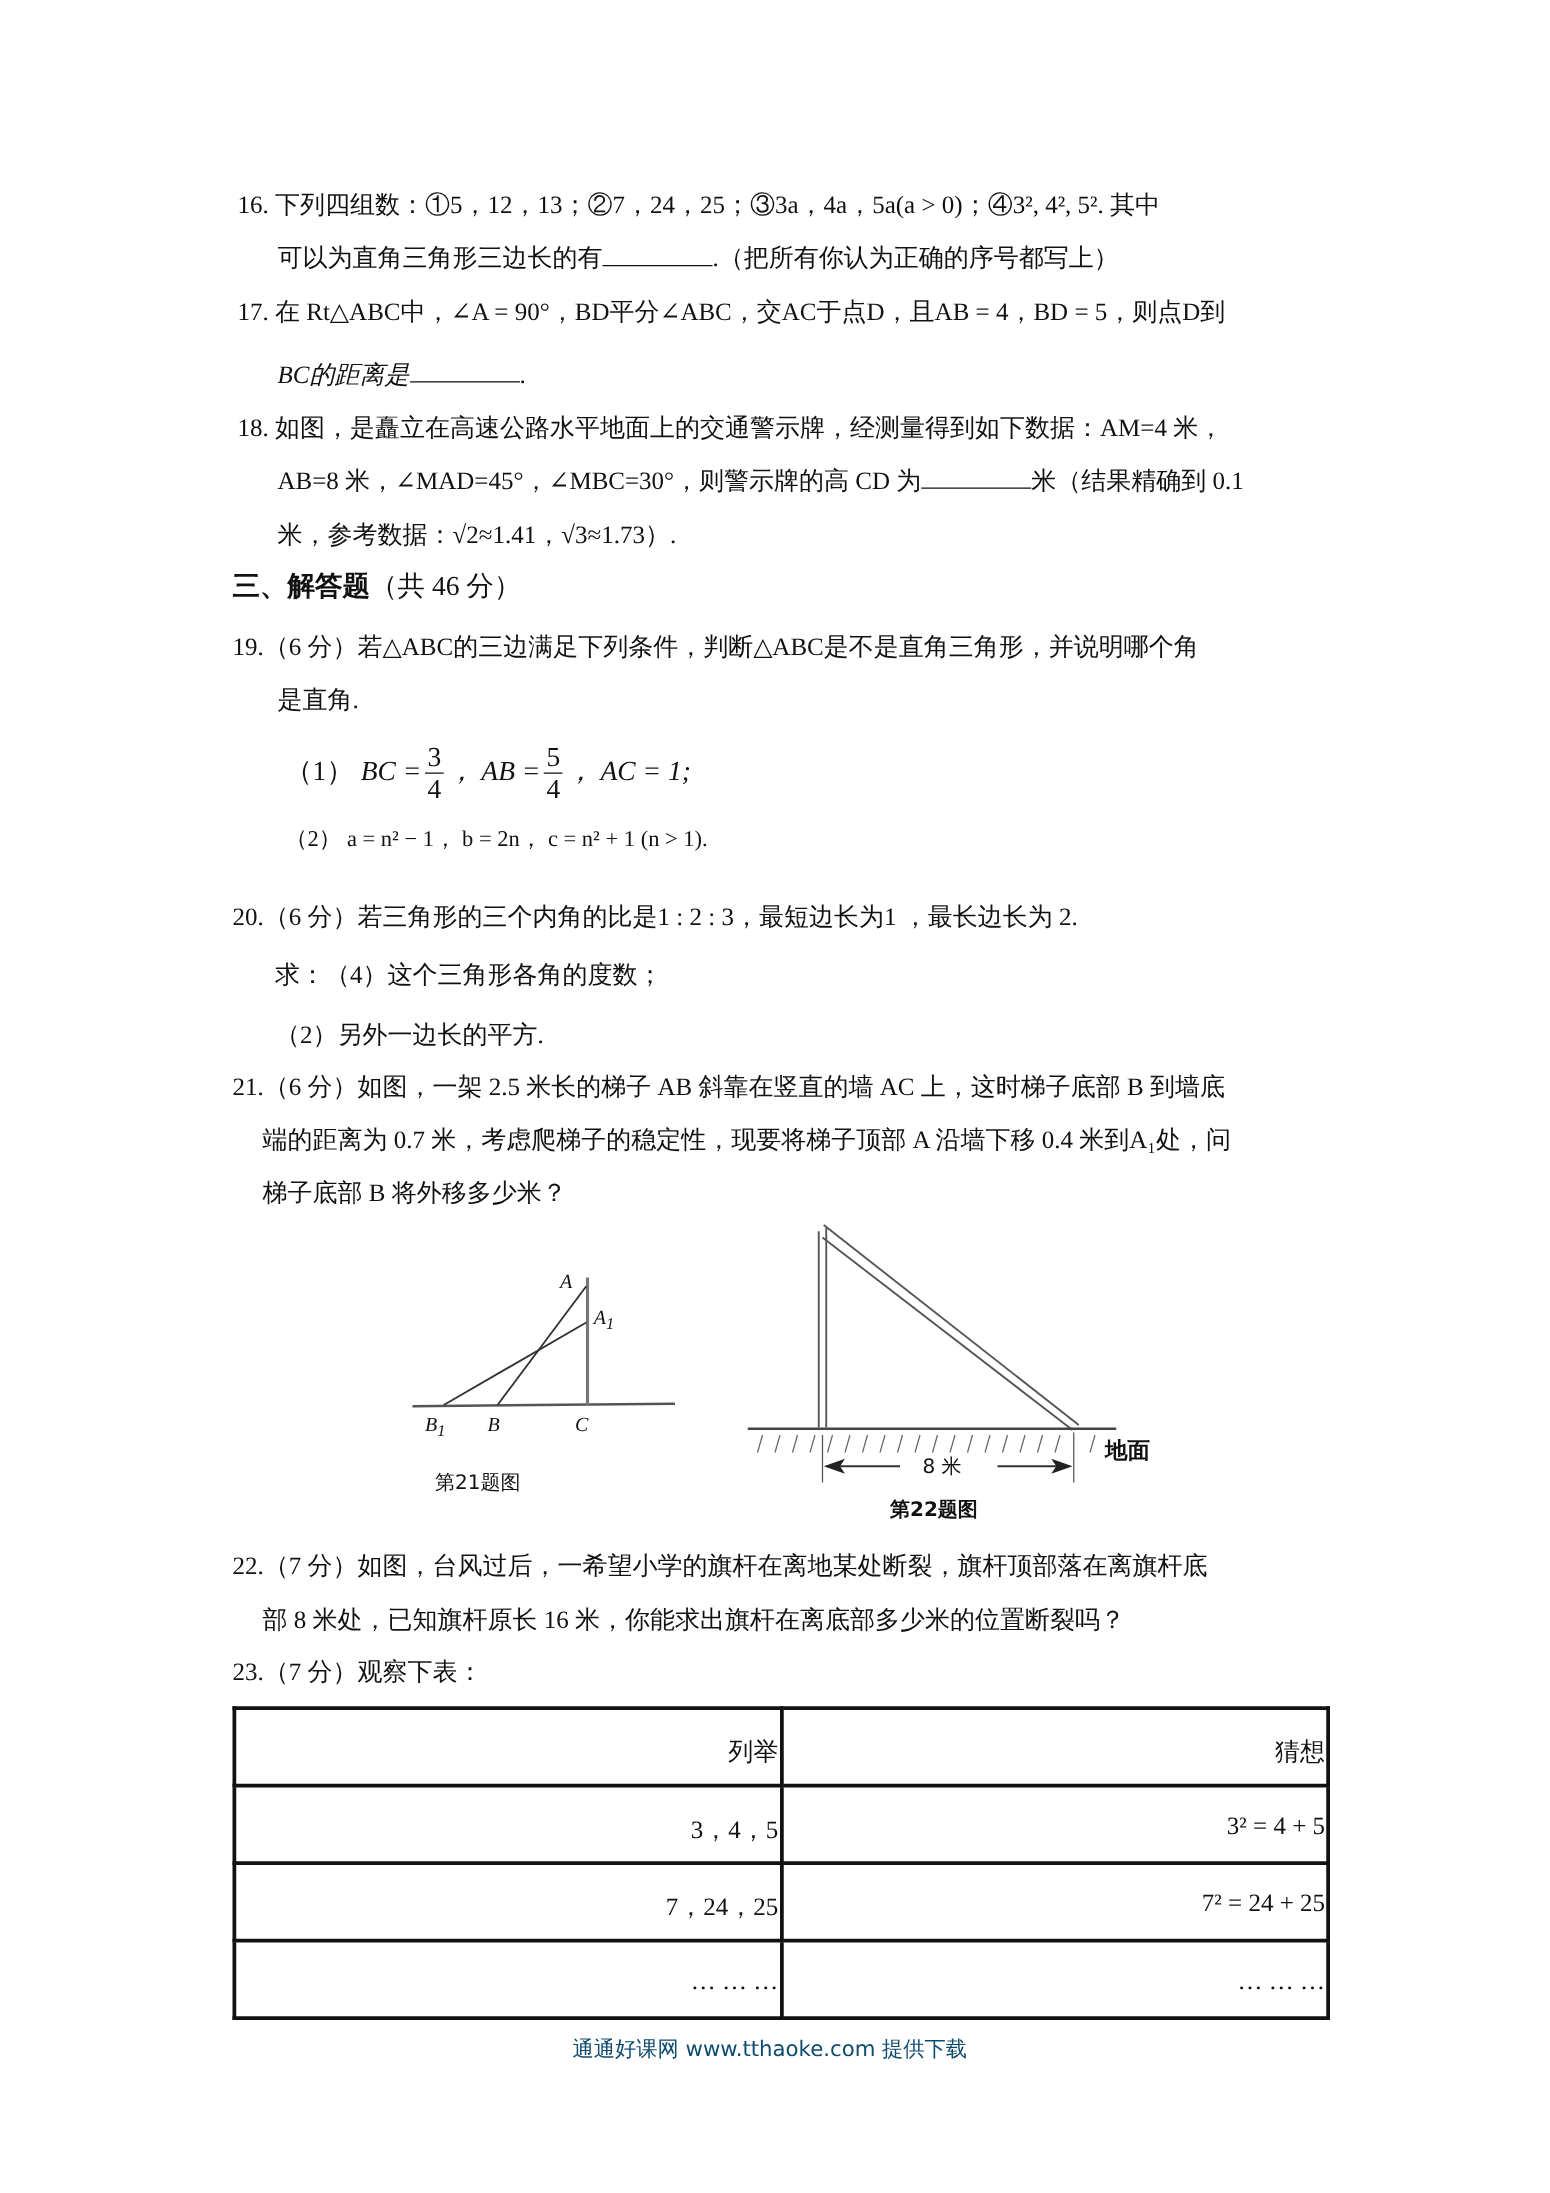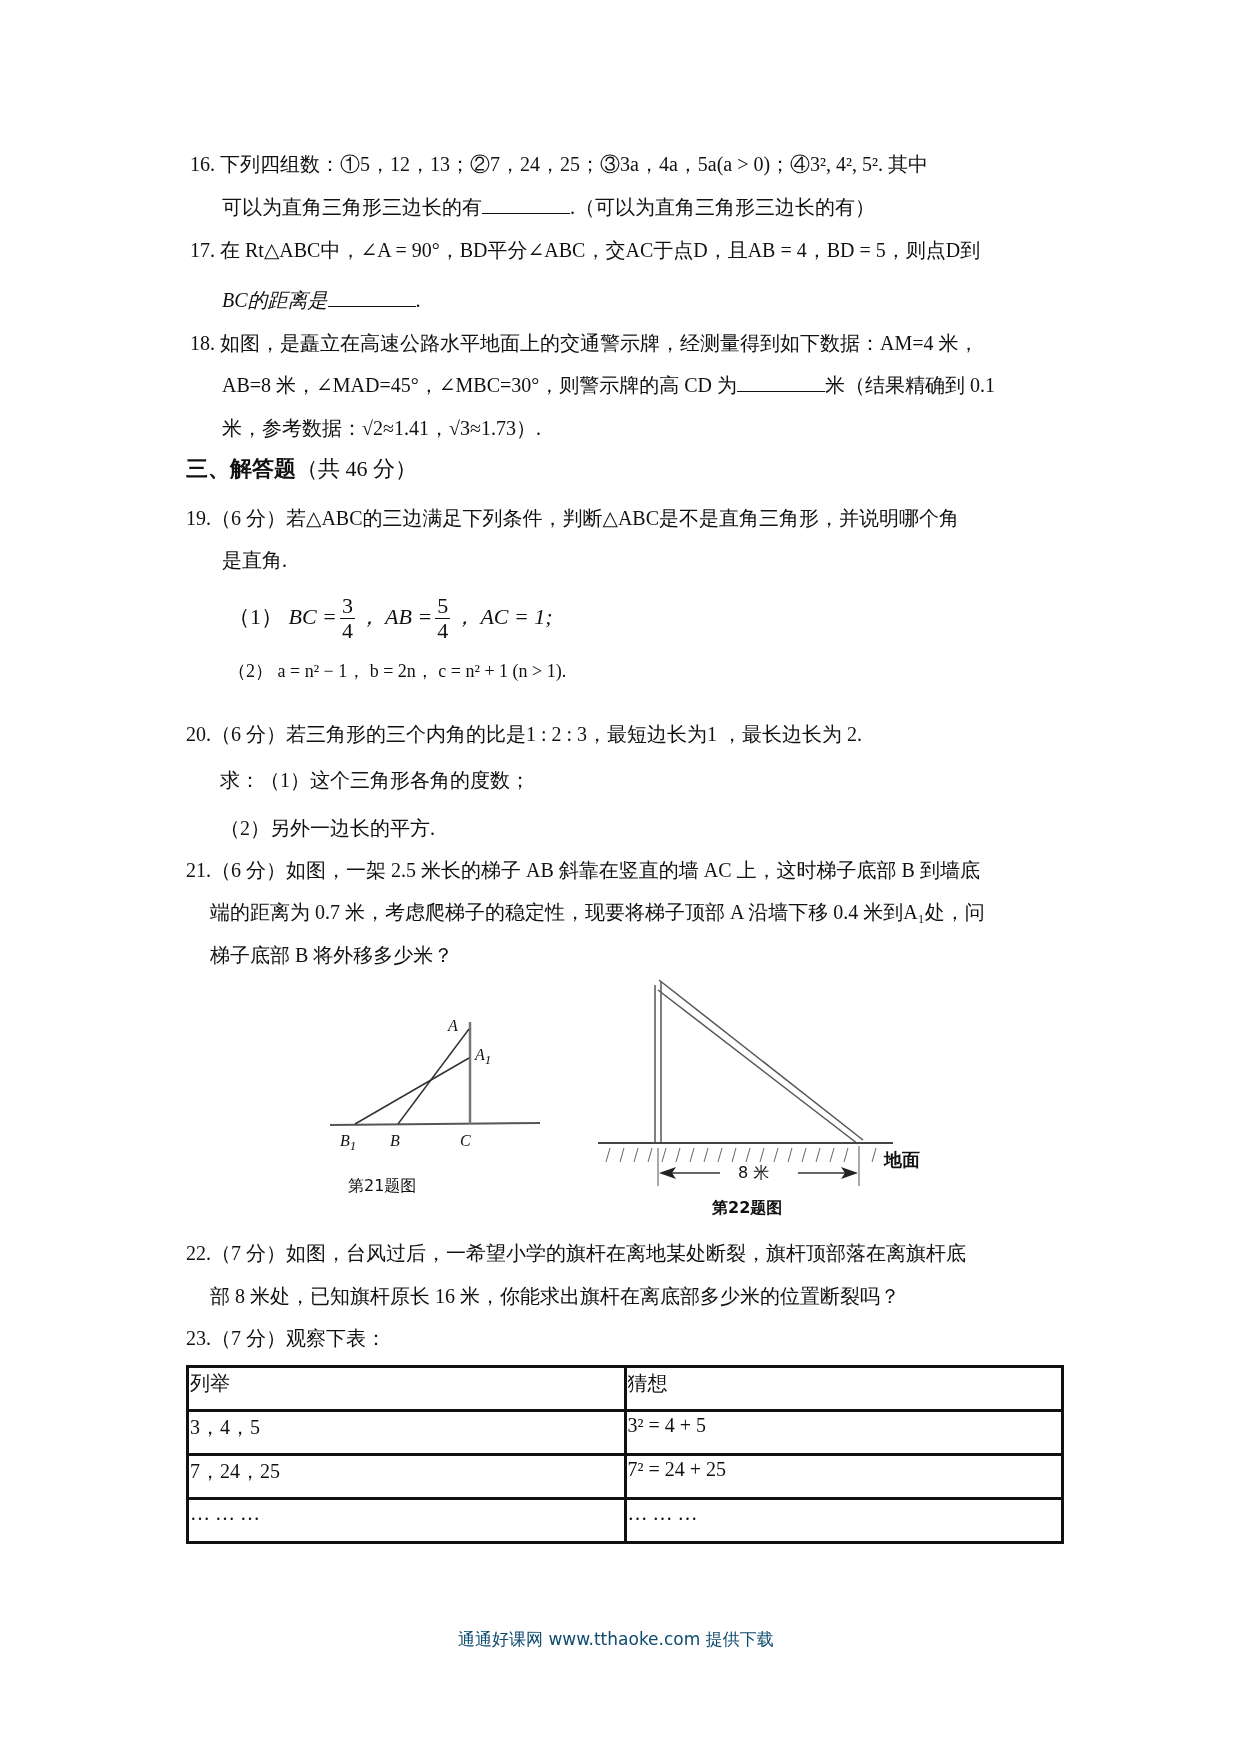--- a/index.html
+++ b/index.html
@@ -10,29 +10,29 @@
   .heading { font-weight:bold; font-size:22px; }
   .heading .normal { font-weight:normal; }
   .blank { display:inline-block; width:88px; border-bottom:1.5px solid #111; height:18px; vertical-align:baseline; }
   .frac { display:inline-block; vertical-align:middle; text-align:center; font-size:22px; margin:0 3px; }
   .frac .num { display:block; border-bottom:1.5px solid #111; padding:0 2px; line-height:24px; }
   .frac .den { display:block; line-height:24px; }
   sub { font-size:13px; }
   .fig { position:absolute; }
   .caption { position:absolute; font-size:16px; font-family:"DejaVu Sans",sans-serif; }
   table.obs { position:absolute; left:186px; top:1365px; width:878px; border-collapse:collapse; }
-  table.obs td { border:3px solid #111; height:38px; text-align:left; font-size:20px; vertical-align:top; padding-top:2px; }
+  table.obs td { border:3px solid #111; height:38px; text-align:right; font-size:20px; vertical-align:top; padding-top:20px; }
   .footer { position:absolute; left:458px; top:1628px; font-size:17px; font-family:"DejaVu Sans",sans-serif; color:#0c4a6e; }
 </style>
 </head>
 <body>
 
 <div class="ln" style="left:190px;top:151px;">16. 下列四组数：①5，12，13；②7，24，25；③3a，4a，5a(a &gt; 0)；④3², 4², 5². 其中</div>
 <div class="ln" style="left:222px;top:194px;">
-  <span>可以为直角三角形三边长的有</span><span class="blank"></span><span>.（可以为直角三角形三边长的有）</span>
+  <span>可以为直角三角形三边长的有</span><span class="blank"></span><span>.（把所有你认为正确的序号都写上）</span>
 </div>
 
 <div class="ln" style="left:190px;top:237px;">17. 在 Rt△ABC中，∠A = 90°，BD平分∠ABC，交AC于点D，且AB = 4，BD = 5，则点D到</div>
 <div class="ln" style="left:222px;top:287px;">
   <span class="m">BC的距离是</span><span class="blank"></span><span>.</span>
 </div>
 
 <div class="ln" style="left:190px;top:330px;">18. 如图，是矗立在高速公路水平地面上的交通警示牌，经测量得到如下数据：AM=4 米，</div>
 <div class="ln" style="left:222px;top:372px;">
   <span>AB=8 米，∠MAD=45°，∠MBC=30°，则警示牌的高 CD 为</span><span class="blank"></span><span>米（结果精确到 0.1</span>
@@ -45,21 +45,21 @@
 
 <div class="ln" style="left:186px;top:505px;">19.（6 分）若△ABC的三边满足下列条件，判断△ABC是不是直角三角形，并说明哪个角</div>
 <div class="ln" style="left:222px;top:547px;">是直角.</div>
 <div class="ln" style="left:228px;top:590px;line-height:54px;font-size:22px;">
   <span>（1）</span>
   <span class="m">BC =</span><span class="frac"><span class="num">3</span><span class="den">4</span></span><span class="m">， AB =</span><span class="frac"><span class="num">5</span><span class="den">4</span></span><span class="m">， AC = 1;</span>
 </div>
 <div class="ln" style="left:228px;top:658px;font-size:18px;">（2） a = n² − 1， b = 2n， c = n² + 1  (n &gt; 1).</div>
 
 <div class="ln" style="left:186px;top:697px;margin-top:24px;">20.（6 分）若三角形的三个内角的比是1 : 2 : 3，最短边长为1 ，最长边长为 2.</div>
-<div class="ln" style="left:220px;top:767px;">求：（1）这个三角形各角的度数；</div>
+<div class="ln" style="left:220px;top:767px;">求：（4）这个三角形各角的度数；</div>
 <div class="ln" style="left:220px;top:815px;">（2）另外一边长的平方.</div>
 
 <div class="ln" style="left:186px;top:857px;">21.（6 分）如图，一架 2.5 米长的梯子 AB 斜靠在竖直的墙 AC 上，这时梯子底部 B 到墙底</div>
 <div class="ln" style="left:210px;top:899px;">端的距离为 0.7 米，考虑爬梯子的稳定性，现要将梯子顶部 A 沿墙下移 0.4 米到A₁处，问</div>
 <div class="ln" style="left:210px;top:942px;">梯子底部 B 将外移多少米？</div>
 
 <svg class="fig" style="left:320px;top:1010px;" width="220" height="130" viewBox="0 0 220 130">
   <line x1="10" y1="115" x2="220" y2="113" stroke="#555" stroke-width="2"></line>
   <line x1="150" y1="12" x2="150" y2="114" stroke="#777" stroke-width="2.5"></line>
   <line x1="149" y1="19" x2="78" y2="114" stroke="#333" stroke-width="1.5"></line>

